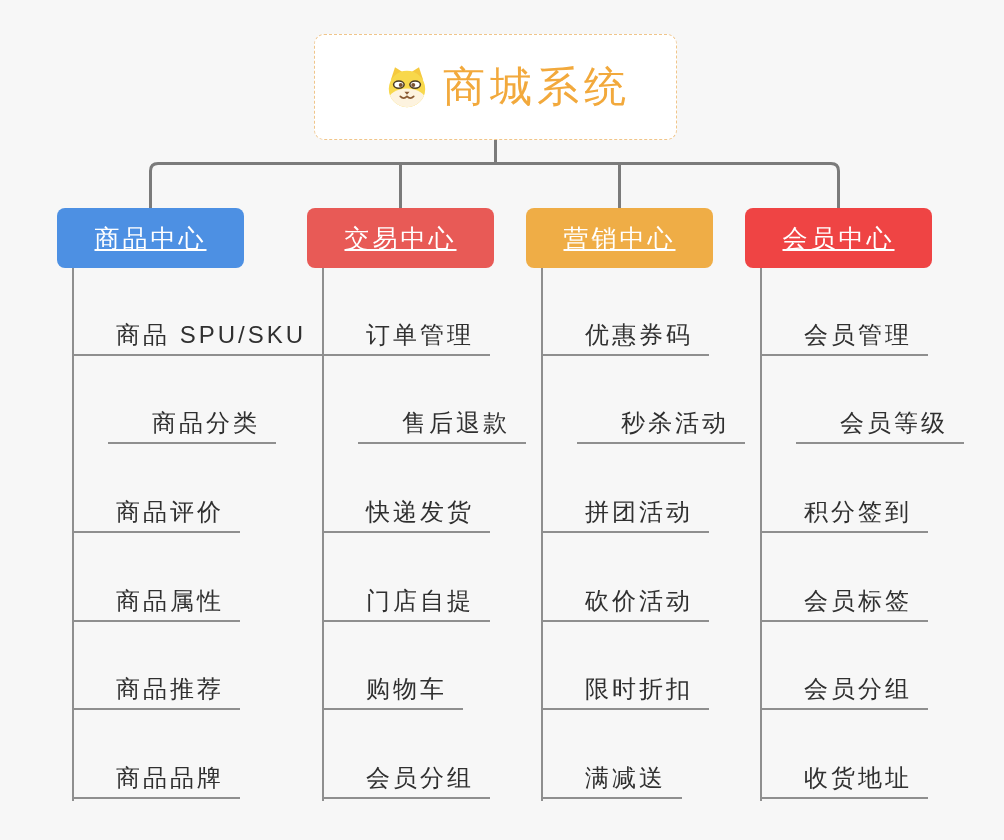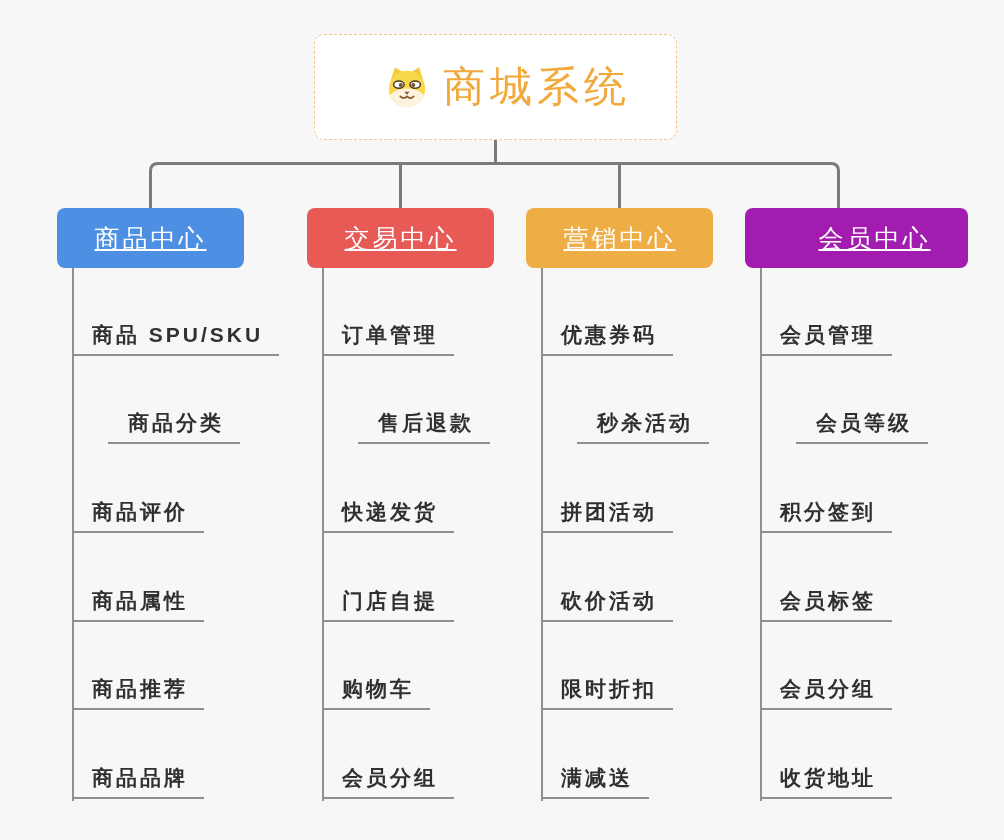--- a/index.html
+++ b/index.html
@@ -39,25 +39,24 @@
   
   .trunk{
     position:absolute;top:268px;width:2px;height:533px;background:#8f8f8f;
   }
   .t1{left:72px;} .t2{left:322px;} .t3{left:541px;} .t4{left:760px;}
 
   
   .leaf{
     position:absolute;
     box-sizing:content-box;width:max-content;
-    line-height:26px;font-size:21px;letter-spacing:3px;color:#303030;
-    padding:0 16px 6px 20px;
+    line-height:26px;font-size:24px;letter-spacing:3px;color:#303030;
+    padding:0 16px 6px 44px;
     border-bottom:2px solid #8f8f8f;
     white-space:nowrap;
-    font-weight:bold;
   }
   .c1{left:72px;} .c2{left:322px;} .c3{left:541px;} .c4{left:760px;}
   .r1{top:322px;} .r2{top:410px;margin-left:36px;} .r3{top:499px;}
   .r4{top:588px;} .r5{top:676px;} .r6{top:765px;}
 </style>
 </head>
 <body>
 
 <div class="canvas">
 
@@ -95,21 +94,21 @@
 
   <div class="branch-box b1" style="background-color: rgb(77, 144, 227);">
     <span>商品中心</span>
   </div>
   <div class="branch-box b2" style="background-color: rgb(232, 90, 86);">
     <span>交易中心</span>
   </div>
   <div class="branch-box b3" style="background-color: rgb(239, 173, 70);">
     <span>营销中心</span>
   </div>
-  <div class="branch-box b4" style="background-color: #a21caf; padding-left: 36px;">
+  <div class="branch-box b4" style="background-color: #ef4444;">
     <span>会员中心</span>
   </div>
 
   <div class="trunk t1"></div>
   <div class="trunk t2"></div>
   <div class="trunk t3"></div>
   <div class="trunk t4"></div>
 
   <div class="leaf c1 r1">商品 SPU/SKU</div>
   <div class="leaf c1 r2">商品分类</div>

